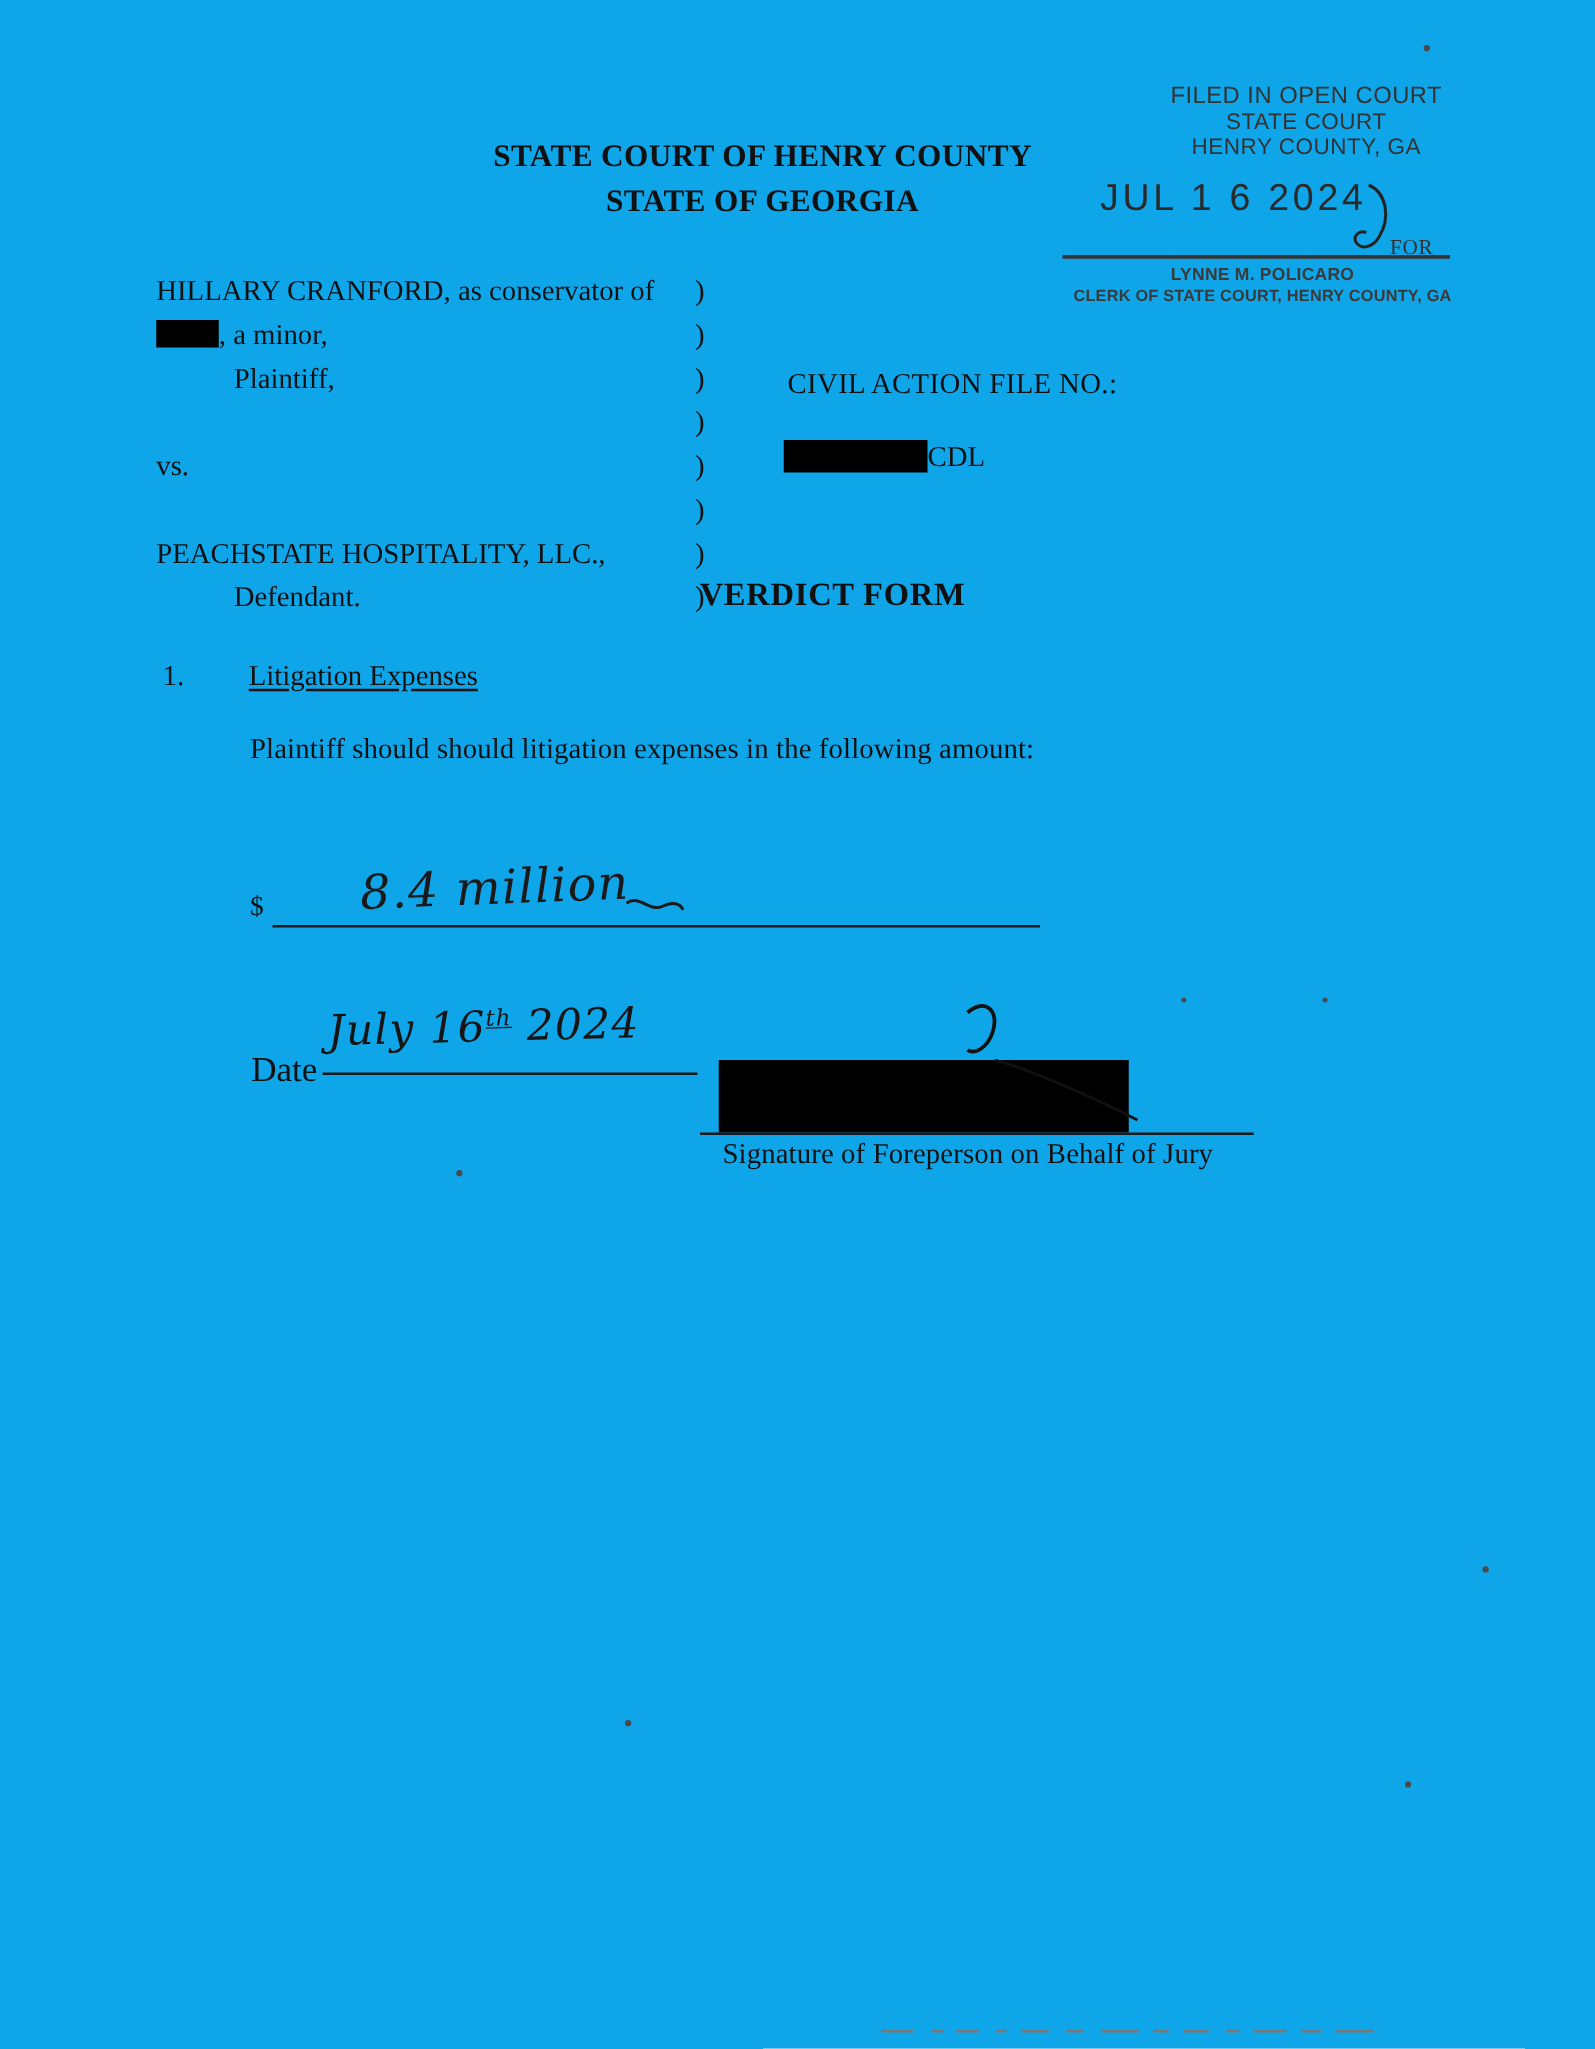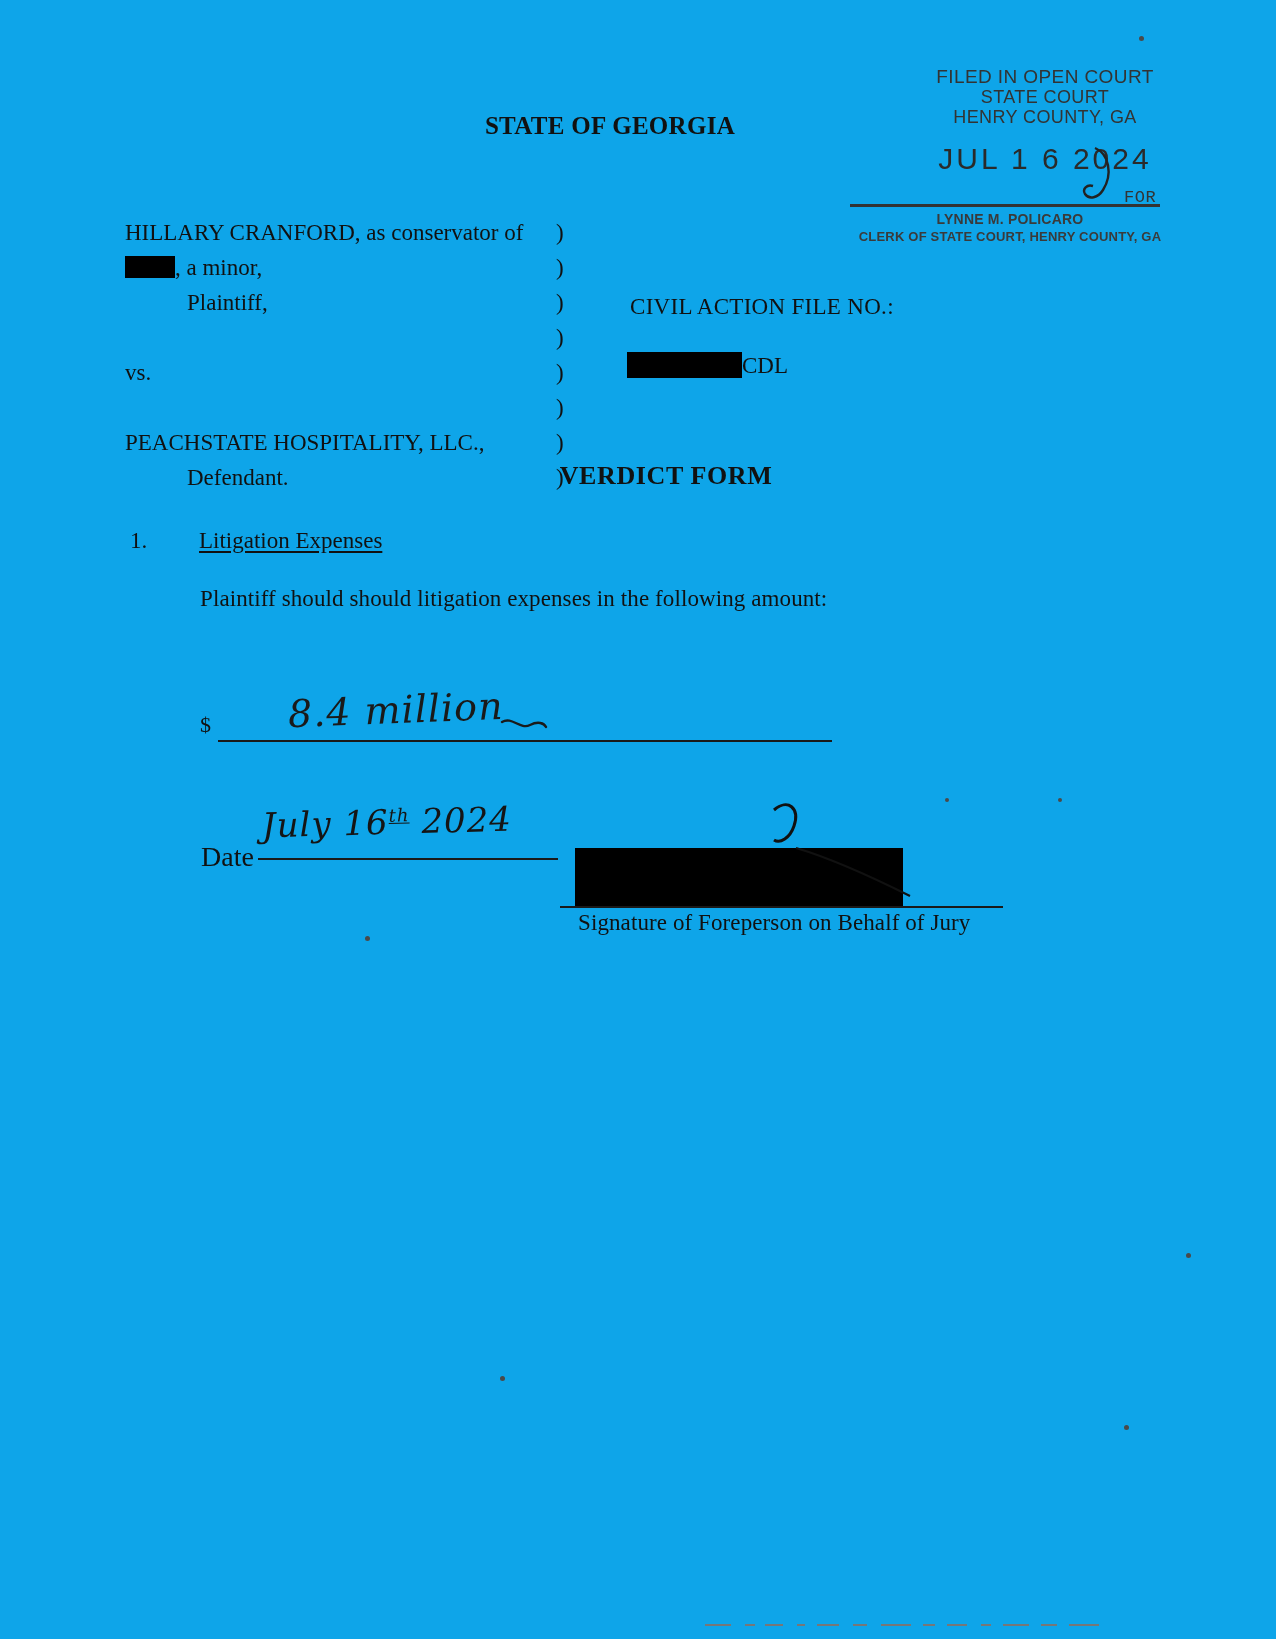--- a/index.html
+++ b/index.html
@@ -42,39 +42,39 @@
     font-family: "Liberation Sans", sans-serif;
     font-size: 18px;
     text-align: center;
     letter-spacing: 0.4px;
     line-height: 1.12;
     color: #333;
   }
   .filestamp .ln1 { font-size: 19px; }
   .filestamp .datestamp {
     margin-top: 14px;
-    text-align: center;
+    text-align: left;
     font-family: "Liberation Sans", sans-serif;
     font-size: 30px;
     letter-spacing: 3px;
     color: #2a2a2a;
   }
   .filestamp .rule {
     position: absolute;
     left: -30px;
     top: 138px;
     width: 310px;
     height: 0;
     border-top: 3px solid #333;
   }
   .filestamp .for {
     position: absolute;
-    left: 244px;
+    left: 232px;
     top: 122px;
-    font-family: Liberation Mono, monospace;
+    font-family: Liberation Serif, serif;
     font-size: 17px;
     color: #333;
     letter-spacing: 0.5px;
   }
   .filestamp .clerk {
     position: absolute;
     left: -40px;
     top: 145px;
     width: 340px;
     text-align: center;
@@ -302,20 +302,21 @@
     </svg>
     <div class="rule"></div>
     <div class="for">FOR</div>
     <div class="clerk">
       <div>LYNNE M. POLICARO</div>
       <div class="c2">CLERK OF STATE COURT, HENRY COUNTY, GA</div>
     </div>
   </div>
 
   <div class="court-header">
+    <div>STATE COURT OF HENRY COUNTY</div>
     <div>STATE OF GEORGIA</div>
   </div>
 
   <div class="caption">
     <div>HILLARY CRANFORD, as conservator of</div>
     <div>
       <span class="redact-name"></span><span>, a minor,</span>
     </div>
     <div class="indent">Plaintiff,</div>
     <div>&nbsp;</div>

